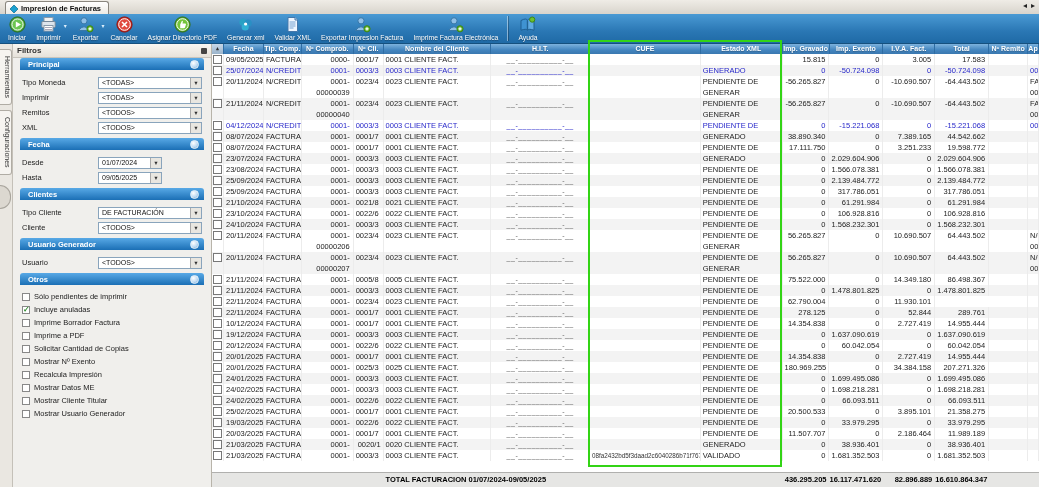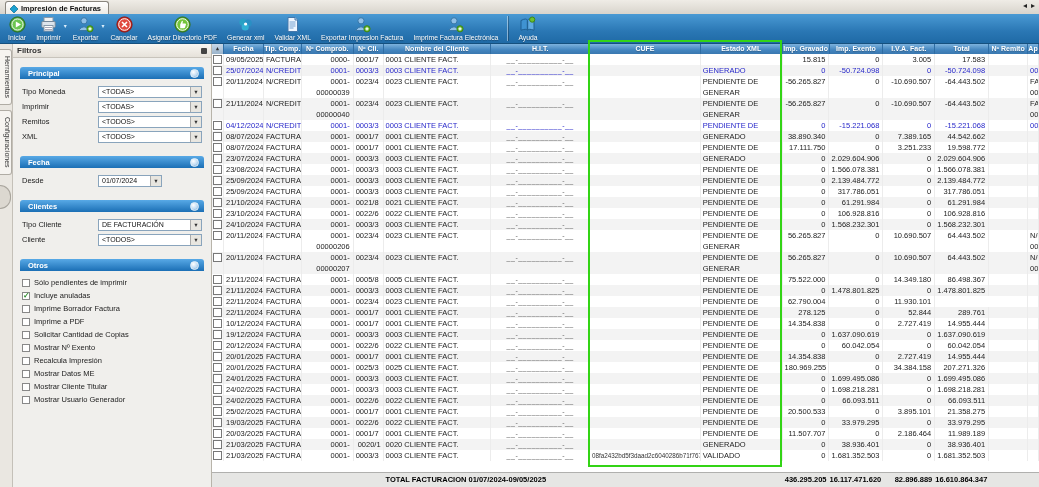--- a/index.html
+++ b/index.html
@@ -37,21 +37,21 @@
     width:12px;box-sizing:border-box;margin-top:5px;padding:6px 0;text-align:center;cursor:pointer;}
   .side-handle{width:10px;height:22px;background:#dcd8d0;border:1px solid #a8a49c;border-left:none;
     border-radius:0 11px 11px 0;margin-top:10px;cursor:pointer;}
   
   .filters{position:absolute;left:13px;top:44px;width:199px;height:443px;
     background:#f0efec;border-right:1px solid #b8b4aa;box-sizing:border-box;overflow:hidden;}
   .filters-hd{height:13px;background:linear-gradient(#f8f6f2,#e6e2da);border-bottom:1px solid #c8c4bc;
     display:flex;align-items:center;font-size:8px;font-weight:bold;color:#333;padding:0 4px;}
   .filters-hd .pin{margin-left:auto;width:6px;height:6px;background:#444;border-radius:1px;}
   .filters-inner{padding:0 7px;}
-  .fgroup{margin-top:9px;}
+  .fgroup{}
   .fgroup-hd{height:12px;border-radius:3px 3px 0 0;display:flex;align-items:center;
     background:linear-gradient(#5aabе8,#1b6fb5);
     background:linear-gradient(#58a9e6,#1b6fb5);
     color:#fff;font-size:7.5px;font-weight:bold;padding:0 5px 0 8px;}
   .fgroup-hd .gdot{margin-left:auto;width:7px;height:7px;border-radius:50%;
     background:radial-gradient(circle at 35% 30%,#ffffff,#bcd9f2 60%,#4a90c8);border:1px solid #e8f2fa;}
   .fgroup-bd{padding:5px 2px 3px 2px;}
   .frow{display:flex;align-items:center;height:15px;}
   .frow .flabel{flex:0 0 76px;font-size:7.5px;color:#222;}
   .fctl{flex:1;display:flex;align-items:center;height:12px;background:#fff;
@@ -280,37 +280,59 @@
           <span class="gdot"></span>
         </div>
         <div class="fgroup-bd">
           <div class="frow narrow">
             <span class="flabel">Desde</span>
             <span class="fctl">
               <span>01/07/2024</span>
               <span class="arr">▼</span>
             </span>
           </div>
+          <div class="frow narrow">
+            <span class="flabel">Hasta</span>
+            <span class="fctl">
+              <span>09/05/2025</span>
+              <span class="arr">▼</span>
+            </span>
+          </div>
         </div>
       </div>
       <div class="fgroup">
         <div class="fgroup-hd">
           <span>Clientes</span>
           <span class="gdot"></span>
         </div>
         <div class="fgroup-bd">
           <div class="frow">
             <span class="flabel">Tipo Cliente</span>
             <span class="fctl">
               <span>DE FACTURACIÓN</span>
               <span class="arr">▼</span>
             </span>
           </div>
           <div class="frow">
             <span class="flabel">Cliente</span>
+            <span class="fctl">
+              <span>&lt;TODOS&gt;</span>
+              <span class="arr">▼</span>
+            </span>
+          </div>
+        </div>
+      </div>
+      <div class="fgroup">
+        <div class="fgroup-hd">
+          <span>Usuario Generador</span>
+          <span class="gdot"></span>
+        </div>
+        <div class="fgroup-bd">
+          <div class="frow">
+            <span class="flabel">Usuario</span>
             <span class="fctl">
               <span>&lt;TODOS&gt;</span>
               <span class="arr">▼</span>
             </span>
           </div>
         </div>
       </div>
       <div class="fgroup">
         <div class="fgroup-hd">
           <span>Otros</span>

